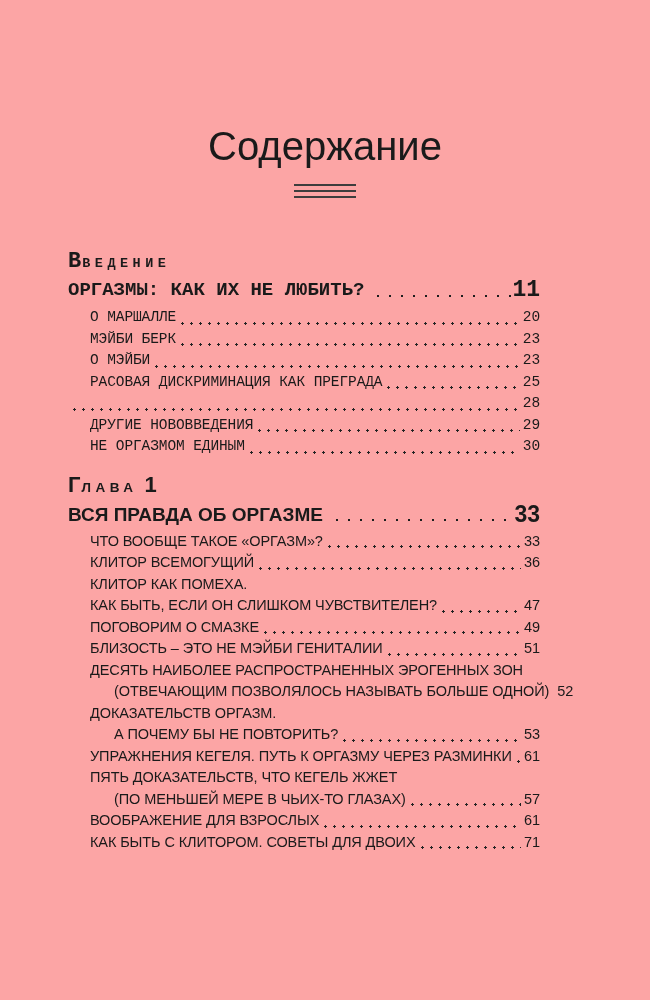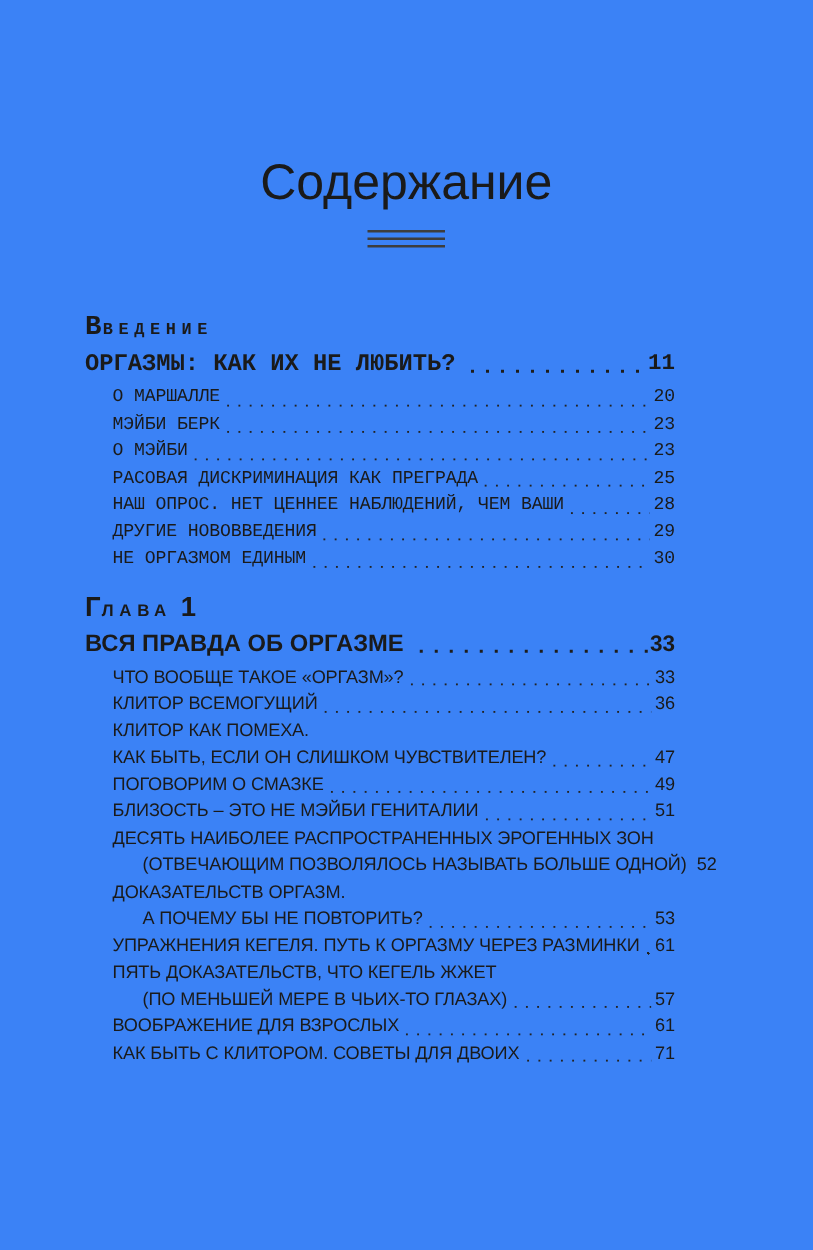--- a/index.html
+++ b/index.html
@@ -1,18 +1,18 @@
 <!DOCTYPE html>
 <html><head>
 <meta charset="utf-8">
 <style>
   html,body { margin:0; padding:0; background:#ffffff; }
   .page {
     position:relative; width:650px; height:1000px; margin:0 auto;
-    background:#3b82f6; color:#1a1a1a; overflow:hidden;
+    background:#fca5a5; color:#1a1a1a; overflow:hidden;
     font-family:"Liberation Sans", "DejaVu Sans", sans-serif;
   }
   .title {
     padding-top:124px; text-align:center;
     font-size:40px; font-weight:400; line-height:44px; letter-spacing:0;
   }
   .divider { width:62px; margin:16px auto 0; }
   .divider .line { height:2px; background:#3d3d3d; margin-bottom:4px; }
   .divider .line:last-child { margin-bottom:0; }
 
@@ -29,21 +29,21 @@
   .heading-row {
     display:flex; align-items:flex-end; margin-top:4px;
     font-weight:700; font-size:19px; line-height:23px; white-space:nowrap;text-align:right;
   }
   .heading-row .htext { flex:0 0 auto; }
   .heading-row .dots {
     flex:1 1 auto; height:4px; margin:0 1px 4px 12px;
     background-image:radial-gradient(circle 1.5px at 2px 2px, #1d1d1d 99%, rgba(0,0,0,0) 100%);
     background-size:12px 4px; background-repeat:repeat-x;
   }
-  .heading-row .num { flex:0 0 auto; font-size:18px; }
+  .heading-row .num { flex:0 0 auto; font-size:23px; }
 
   .entries { margin-top:5px; }
   .row {
     display:flex; align-items:flex-end;
     font-size:14.5px; line-height:21.5px; letter-spacing:-0.1px;
   }
   .row .label { flex:0 0 auto; white-space:nowrap; padding-left:22px; }
   .row.indent .label { padding-left:46px; }
   .row .dots {
     flex:1 1 auto; height:3px; margin:0 3px 4px 5px;
@@ -91,21 +91,20 @@
             <span class="label">О МЭЙБИ</span>
             <span class="dots"></span>
             <span class="num">23</span>
           </div>
         <div class="row">
             <span class="label">РАСОВАЯ ДИСКРИМИНАЦИЯ КАК ПРЕГРАДА</span>
             <span class="dots"></span>
             <span class="num">25</span>
           </div>
         <div class="row">
-            <span class="label">НАШ ОПРОС. НЕТ ЦЕННЕЕ НАБЛЮДЕНИЙ, ЧЕМ ВАШИ</span>
             <span class="dots"></span>
             <span class="num">28</span>
           </div>
         <div class="row">
             <span class="label">ДРУГИЕ НОВОВВЕДЕНИЯ</span>
             <span class="dots"></span>
             <span class="num">29</span>
           </div>
         <div class="row">
             <span class="label">НЕ ОРГАЗМОМ ЕДИНЫМ</span>

